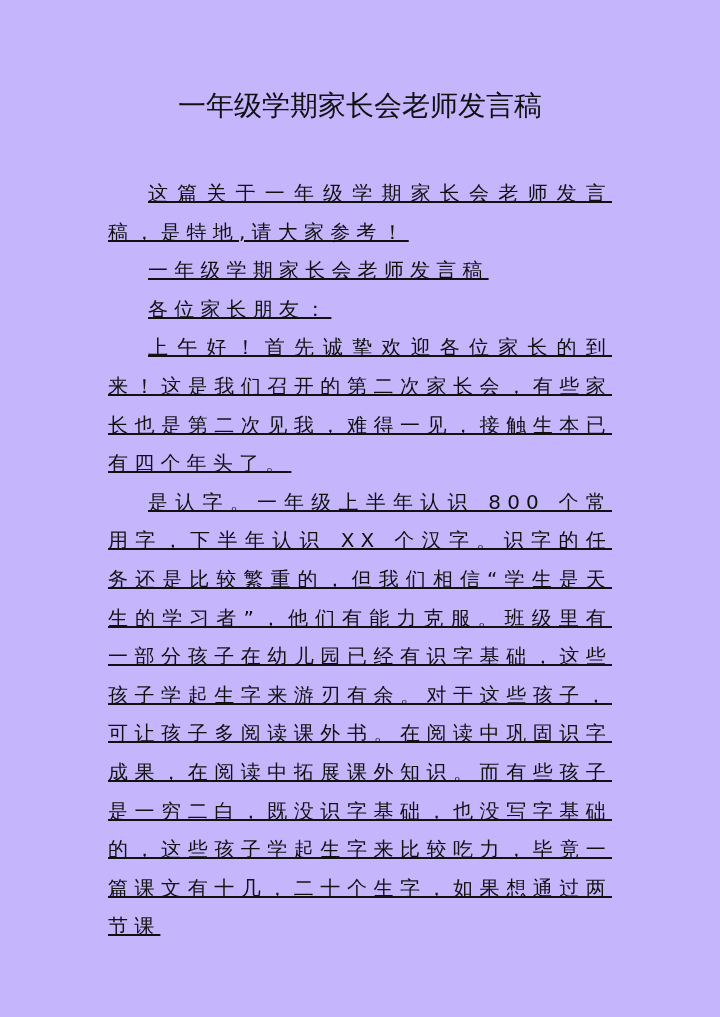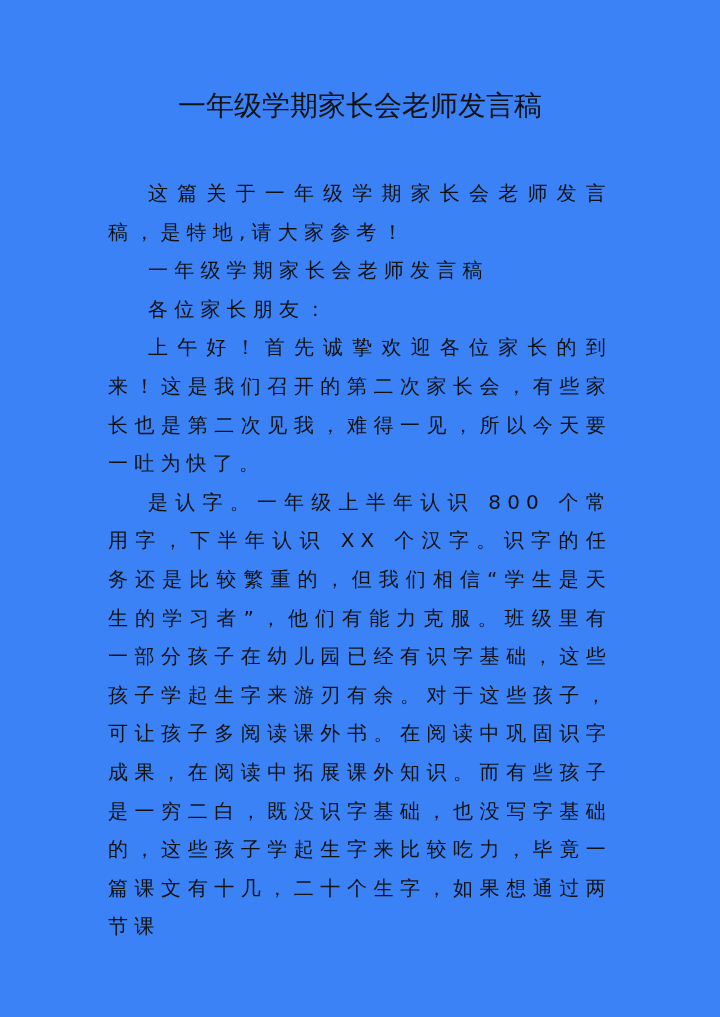--- a/index.html
+++ b/index.html
@@ -14,21 +14,21 @@
     overflow: hidden;
     font-family: "DejaVu Sans", "Liberation Sans", sans-serif;
     color: #111111;
   }
   .page {
     position: absolute;
     left: 0;
     top: 0;
     width: 720px;
     height: 1017px;
-    background: #3b82f6;
+    background: #c4b5fd;
   }
   .title {
     position: absolute;
     left: 0;
     top: 86px;
     width: 720px;
     text-align: center;
     font-family: "DejaVu Serif", "Liberation Serif", serif;
     font-size: 28px;
     line-height: 40px;
@@ -45,28 +45,29 @@
   }
   .para {
     margin: 0;
     font-size: 20px;
     line-height: 38.6px;
     text-indent: 40px;
     text-align: justify;
     letter-spacing: 6.2px;
     word-break: break-all;
     color: #111111;
+    text-decoration: underline;
   }
 </style>
 </head>
 <body>
 
 <div class="page">
   <h1 class="title">一年级学期家长会老师发言稿</h1>
 
   <div class="body-text">
     <p class="para">这篇关于一年级学期家长会老师发言稿，是特地,请大家参考！</p>
     <p class="para">一年级学期家长会老师发言稿</p>
     <p class="para">各位家长朋友：</p>
-    <p class="para">上午好！首先诚挚欢迎各位家长的到来！这是我们召开的第二次家长会，有些家长也是第二次见我，难得一见，所以今天要一吐为快了。</p>
+    <p class="para">上午好！首先诚挚欢迎各位家长的到来！这是我们召开的第二次家长会，有些家长也是第二次见我，难得一见，接触生本已有四个年头了。</p>
     <p class="para">是认字。一年级上半年认识 800 个常用字，下半年认识 XX 个汉字。识字的任务还是比较繁重的，但我们相信“学生是天生的学习者”，他们有能力克服。班级里有一部分孩子在幼儿园已经有识字基础，这些孩子学起生字来游刃有余。对于这些孩子，可让孩子多阅读课外书。在阅读中巩固识字成果，在阅读中拓展课外知识。而有些孩子是一穷二白，既没识字基础，也没写字基础的，这些孩子学起生字来比较吃力，毕竟一篇课文有十几，二十个生字，如果想通过两节课</p>
   </div>
 </div>
 
 </body></html>

